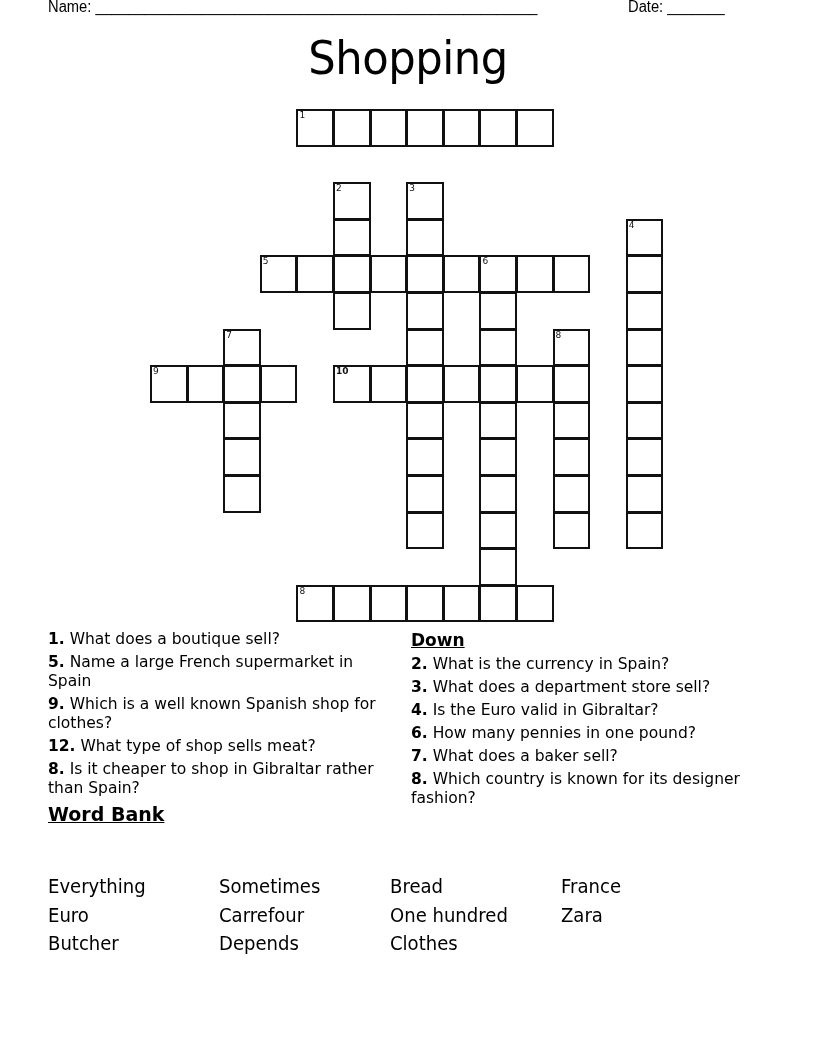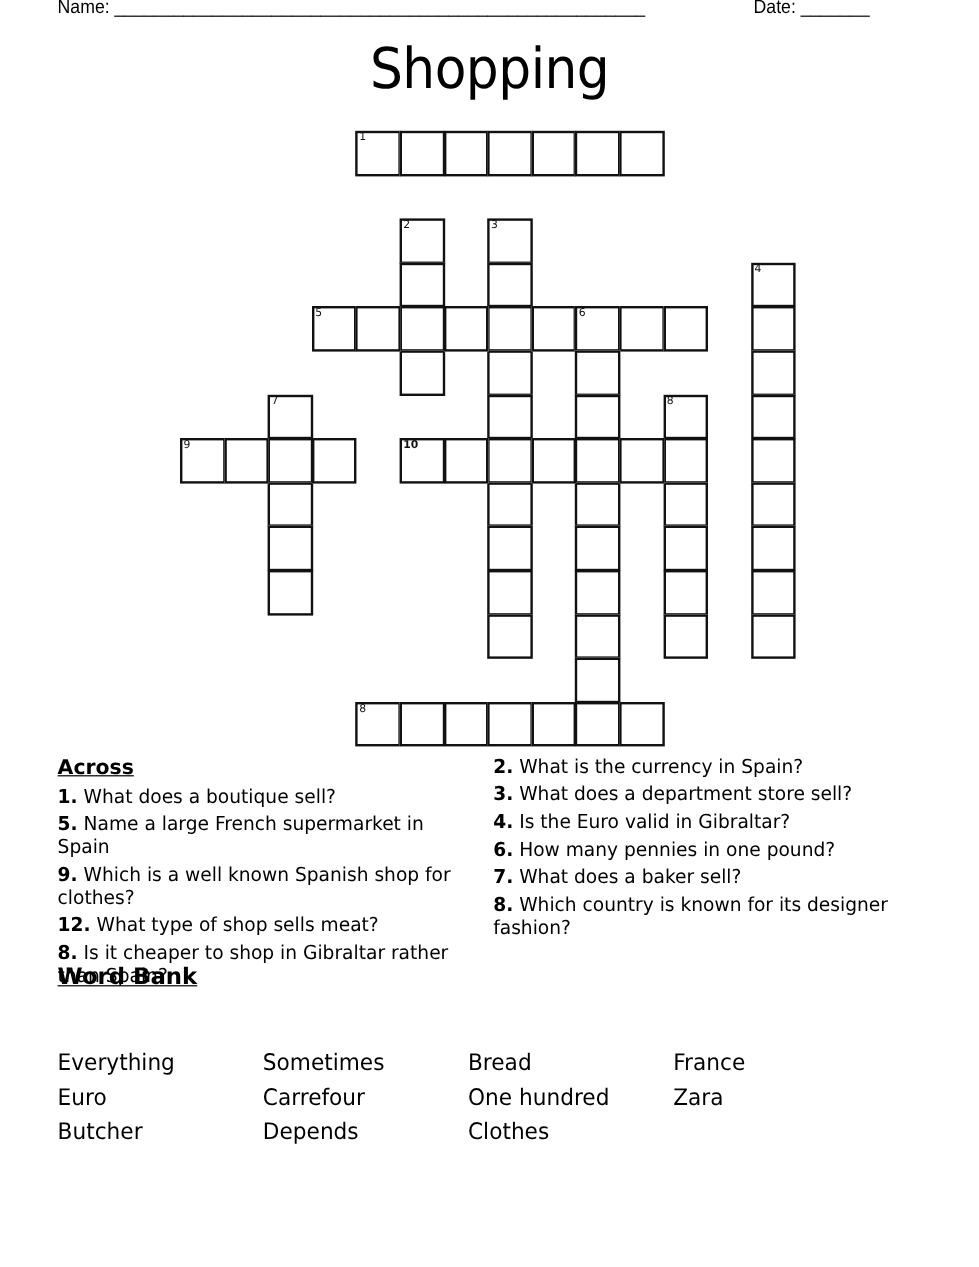--- a/index.html
+++ b/index.html
@@ -113,29 +113,29 @@
       <span class="num">8</span>
     </div>
     <div class="cell" style="left: 183px; top: 475.8px; width: 37.6px; height: 37.6px;"></div>
     <div class="cell" style="left: 219.6px; top: 475.8px; width: 37.6px; height: 37.6px;"></div>
     <div class="cell" style="left: 256.2px; top: 475.8px; width: 37.6px; height: 37.6px;"></div>
     <div class="cell" style="left: 292.8px; top: 475.8px; width: 37.6px; height: 37.6px;"></div>
     <div class="cell" style="left: 366px; top: 475.8px; width: 37.6px; height: 37.6px;"></div>
   </div>
 
 <div class="clues" style="left:48px;">
-  <h3>Across</h3>
   <div class="clue"><b>1.</b><span> What does a boutique sell?</span></div>
   <div class="clue"><b>5.</b><span> Name a large French supermarket in Spain</span></div>
   <div class="clue"><b>9.</b><span> Which is a well known Spanish shop for clothes?</span></div>
   <div class="clue"><b>12.</b><span> What type of shop sells meat?</span></div>
   <div class="clue"><b>8.</b><span> Is it cheaper to shop in Gibraltar rather than Spain?</span></div>
 </div>
 
 <div class="clues" style="left:411px;">
+  <h3>Down</h3>
   <div class="clue"><b>2.</b><span> What is the currency in Spain?</span></div>
   <div class="clue"><b>3.</b><span> What does a department store sell?</span></div>
   <div class="clue"><b>4.</b><span> Is the Euro valid in Gibraltar?</span></div>
   <div class="clue"><b>6.</b><span> How many pennies in one pound?</span></div>
   <div class="clue"><b>7.</b><span> What does a baker sell?</span></div>
   <div class="clue"><b>8.</b><span> Which country is known for its designer fashion?</span></div>
 </div>
 
 <div class="wb-title">Word Bank</div>
 <div class="wb">

